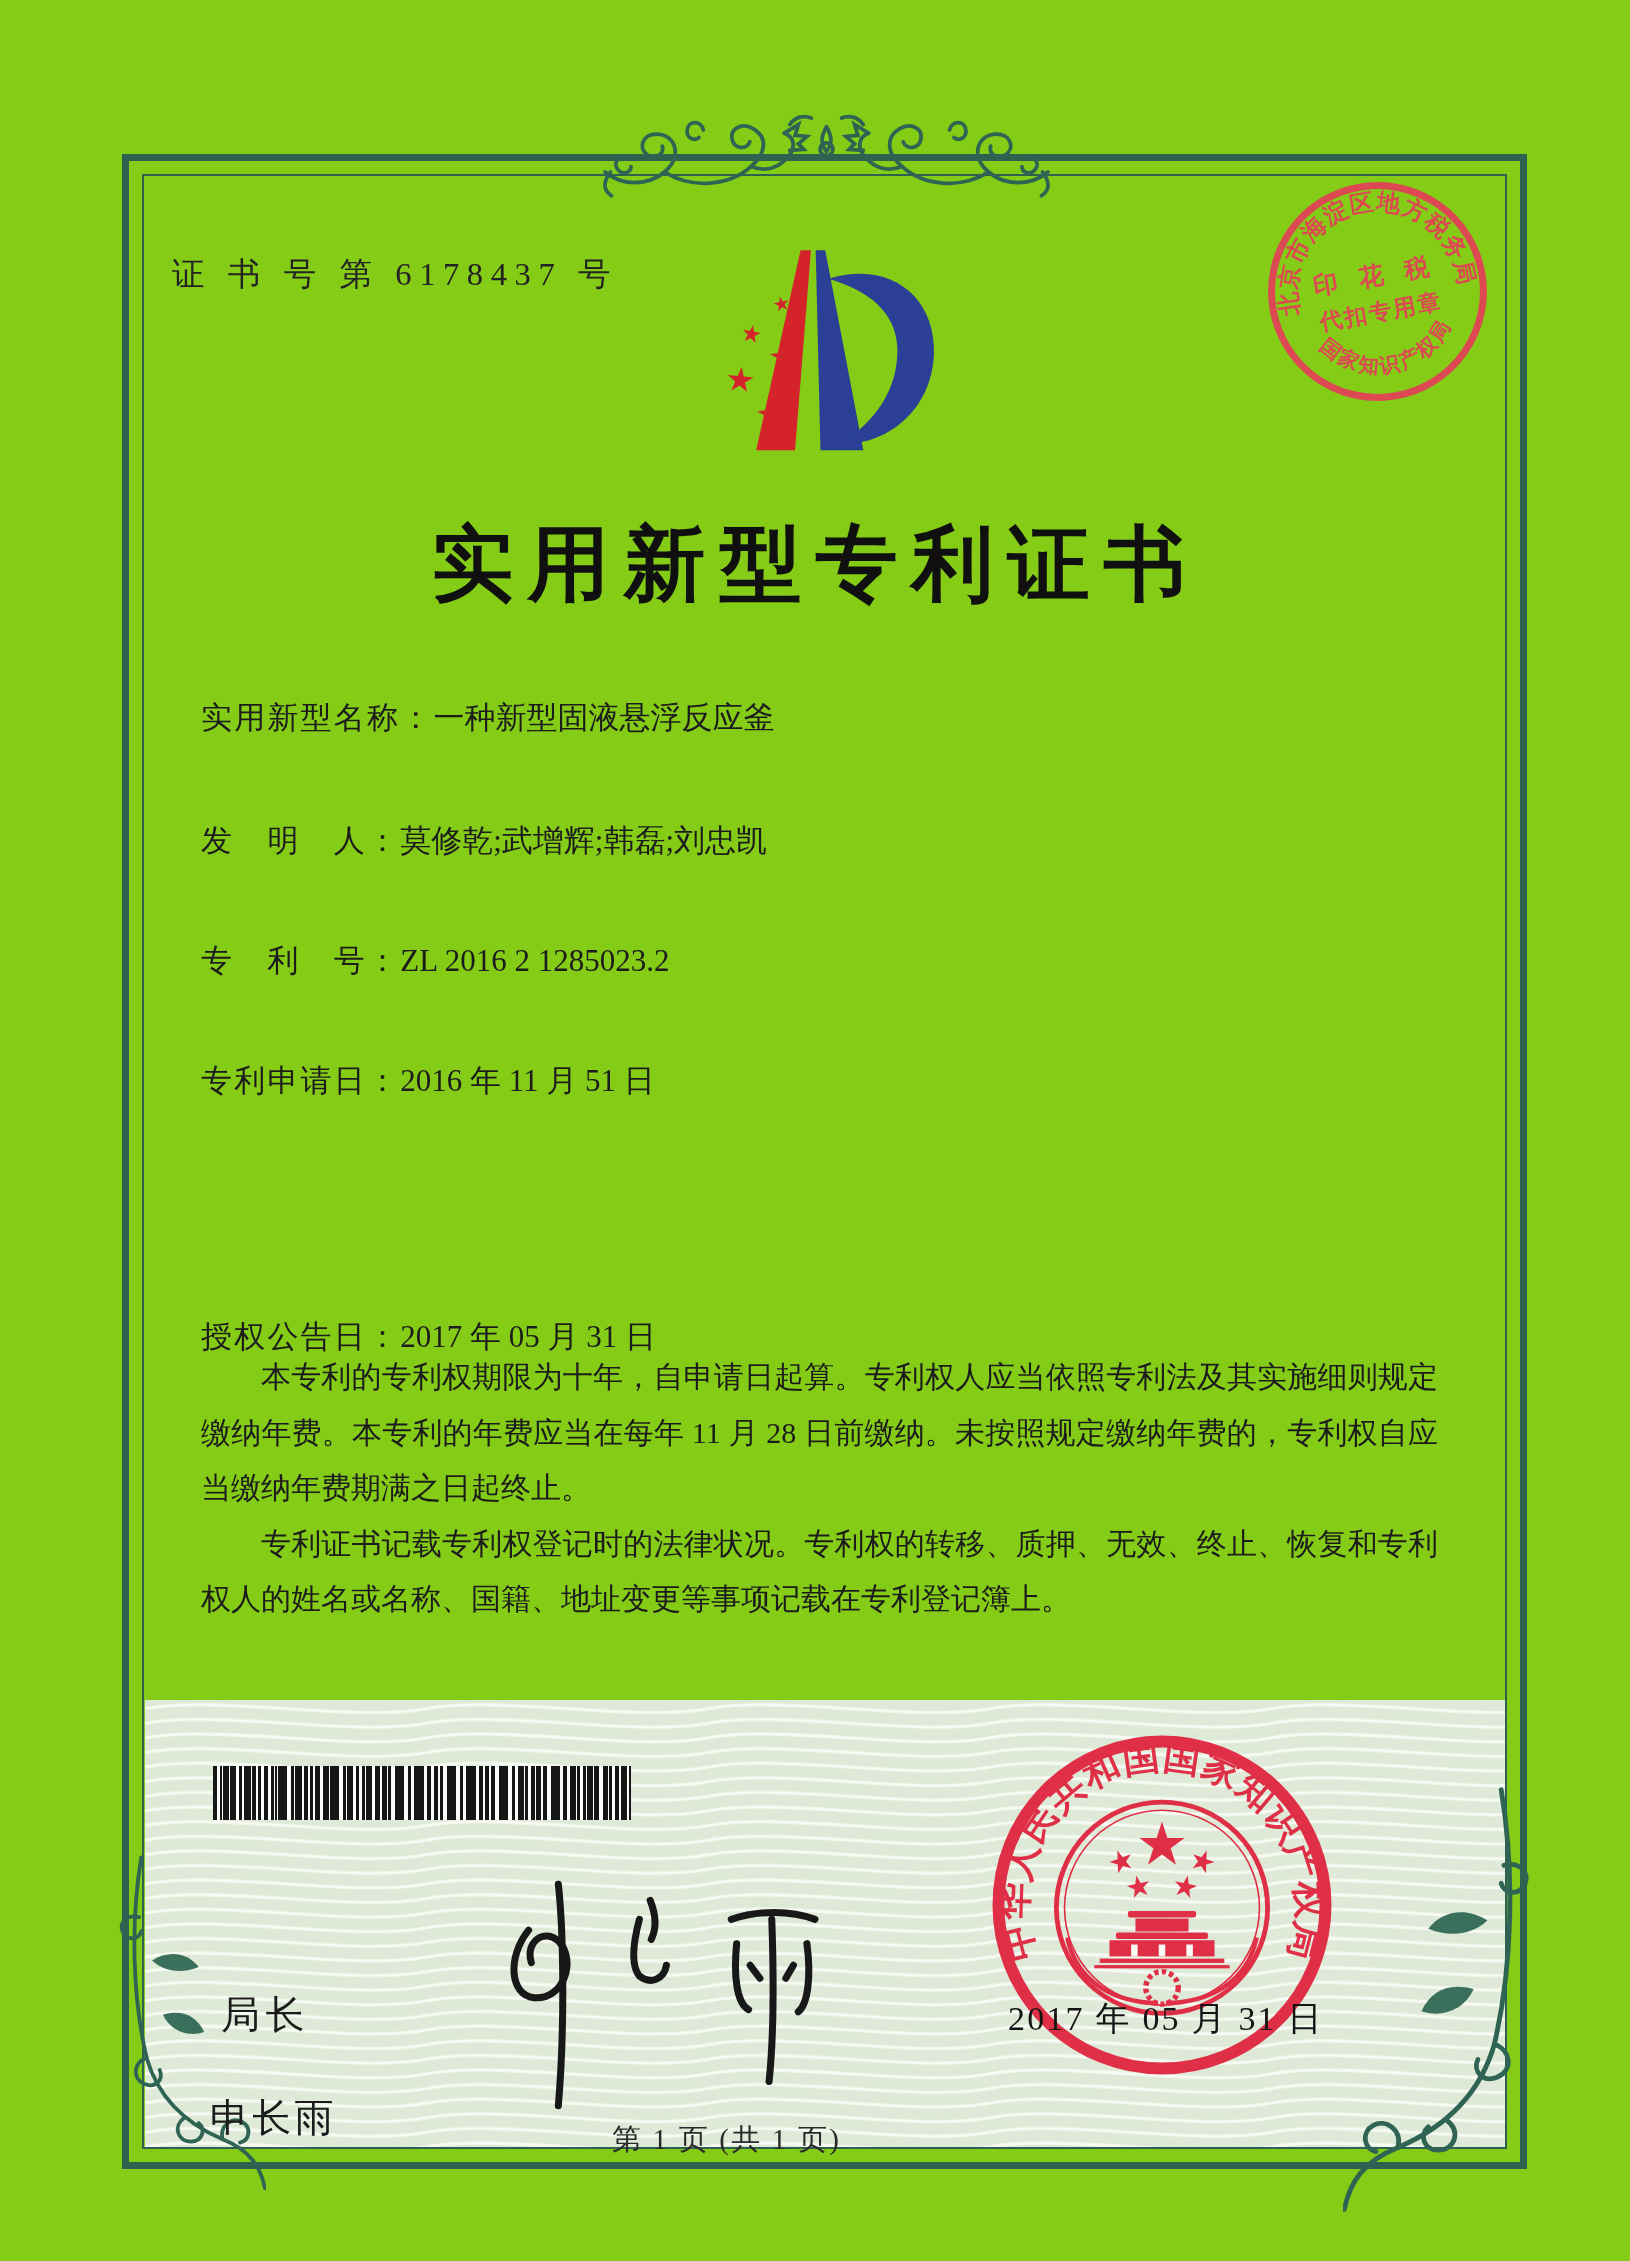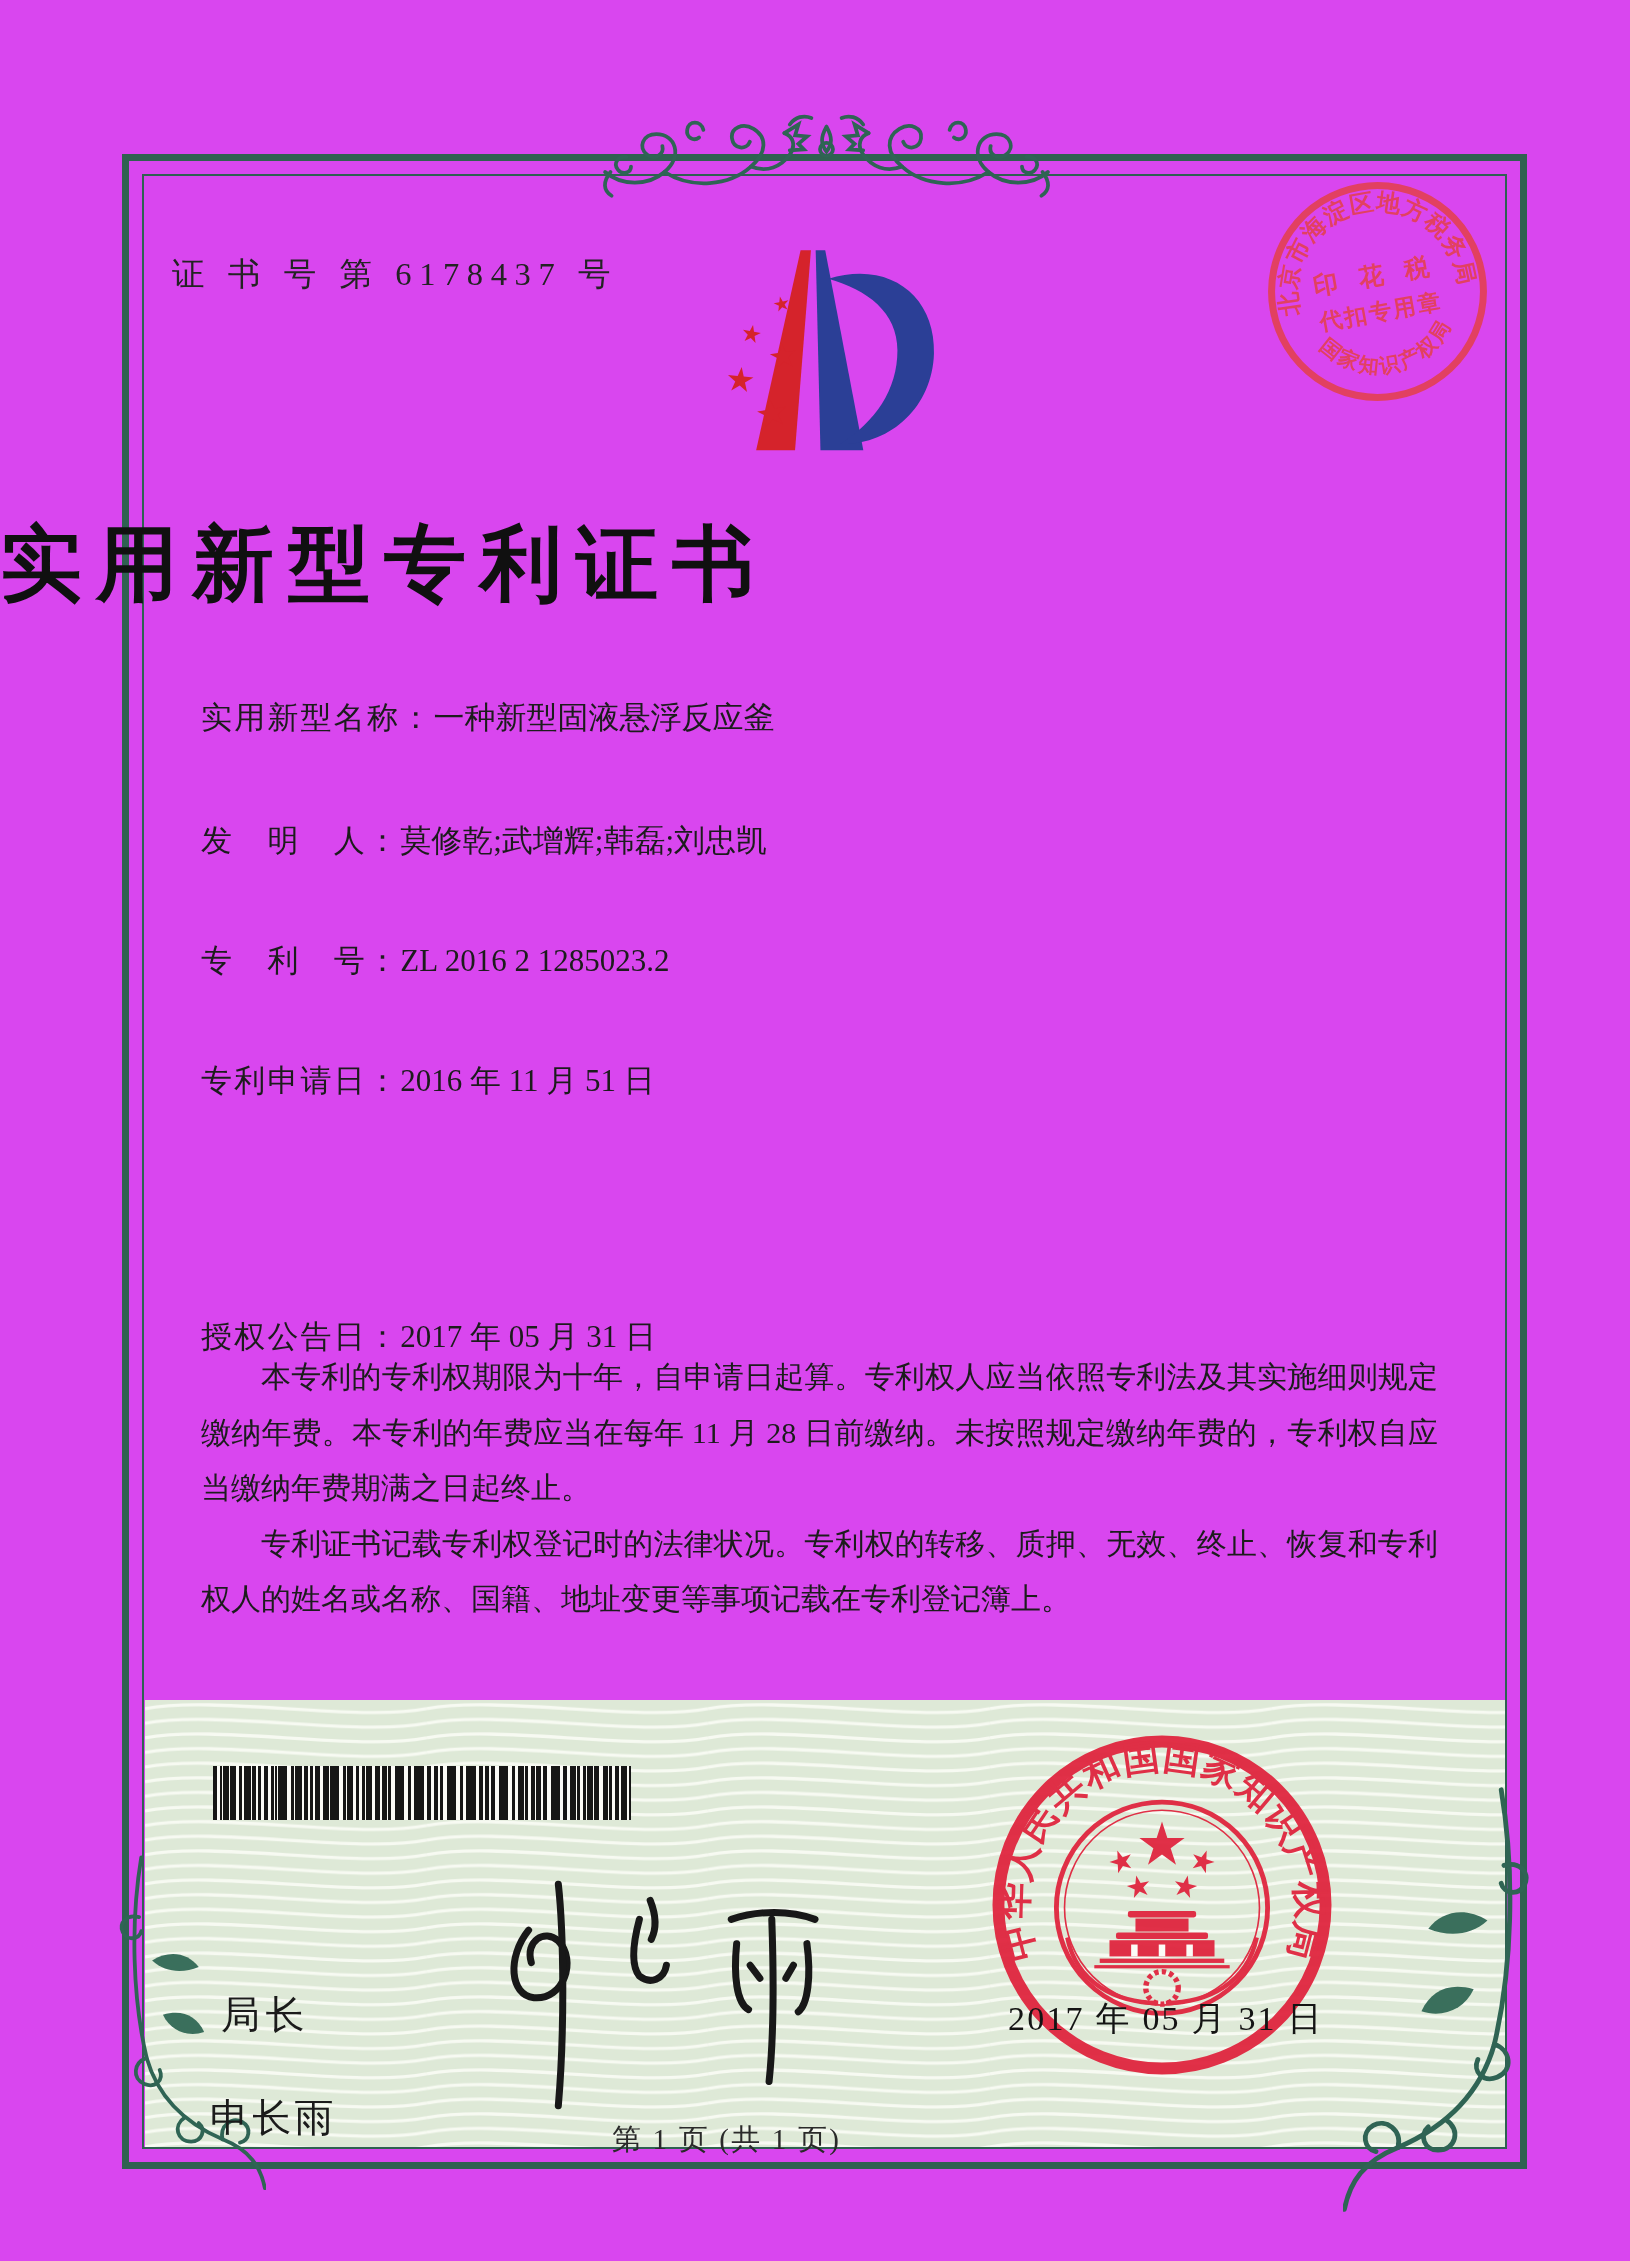--- a/index.html
+++ b/index.html
@@ -4,21 +4,21 @@
 <style>
   html,body{margin:0;padding:0;}
   body{
     width:1631px;height:2261px;
     background:#f7f5ee;
     font-family:"Liberation Serif","DejaVu Serif",serif;
     color:#1d1d1d;
     position:relative;
     overflow:hidden;
   }
-  .page{position:absolute;left:0;top:0;width:1631px;height:2261px;background:#d946ef;}
+  .page{position:absolute;left:0;top:0;width:1631px;height:2261px;background:#84cc16;}
 
   
   .frame-outer{
     position:absolute;left:122px;top:154px;width:1405px;height:2015px;
     border:7px solid #2f6151;box-sizing:border-box;z-index:2;
   }
   .frame-inner{
     position:absolute;left:142px;top:174px;width:1365px;height:1975px;
     border:2.7px solid #2f6151;box-sizing:border-box;z-index:2;
   }
@@ -35,21 +35,21 @@
     position:absolute;left:172px;top:253px;font-size:32.5px;letter-spacing:7.6px;
     color:#232323;z-index:4;white-space:nowrap;
   }
 
   #logo{position:absolute;left:699px;top:245px;width:254px;height:239px;z-index:4;}
 
   #tax-stamp{position:absolute;left:1264px;top:178px;width:227px;height:227px;
     transform:rotate(-10deg);z-index:5;opacity:.93;}
 
   #title{
-    position:absolute;left:0;top:510px;width:1631px;
+    position:absolute;left:0;top:510px;width:1631px;text-align:center;
     font-size:82px;font-weight:bold;letter-spacing:14px;color:#101010;z-index:4;
     white-space:nowrap;
   }
 
   .field{
     position:absolute;left:201px;font-size:31px;color:#1c1c1c;z-index:4;white-space:nowrap;
   }
   .field .lbl{letter-spacing:2.2px;}
   #field-0{top:697px;} #field-1{top:820px;} #field-2{top:940px;}
   #field-3{top:1060px;} #field-4{top:1176px;} #field-5{top:1296px;margin-top:20px;}

